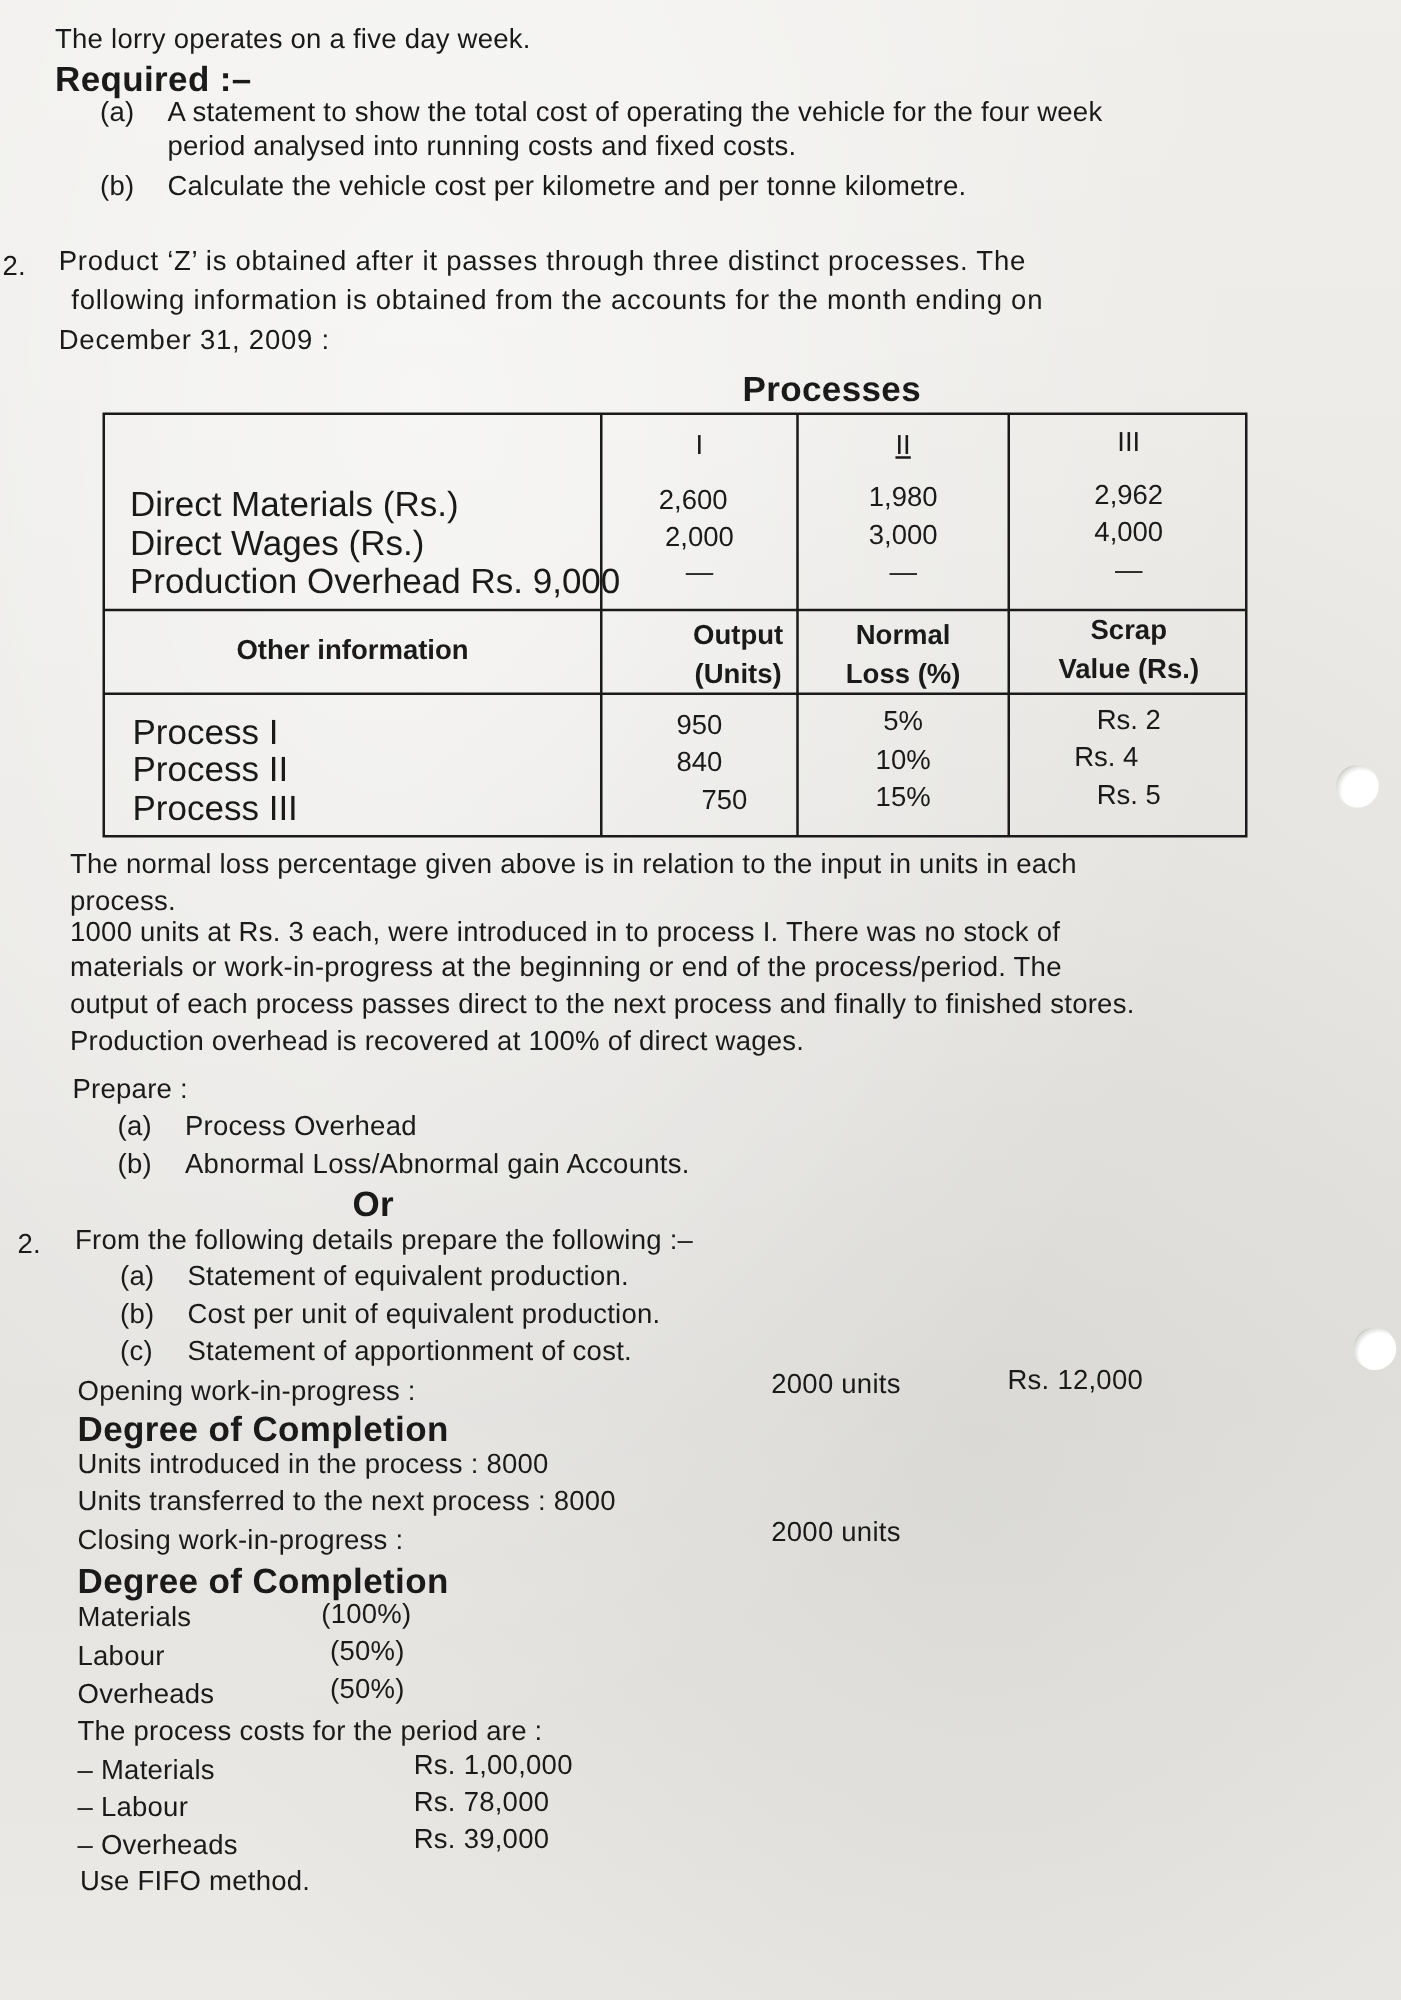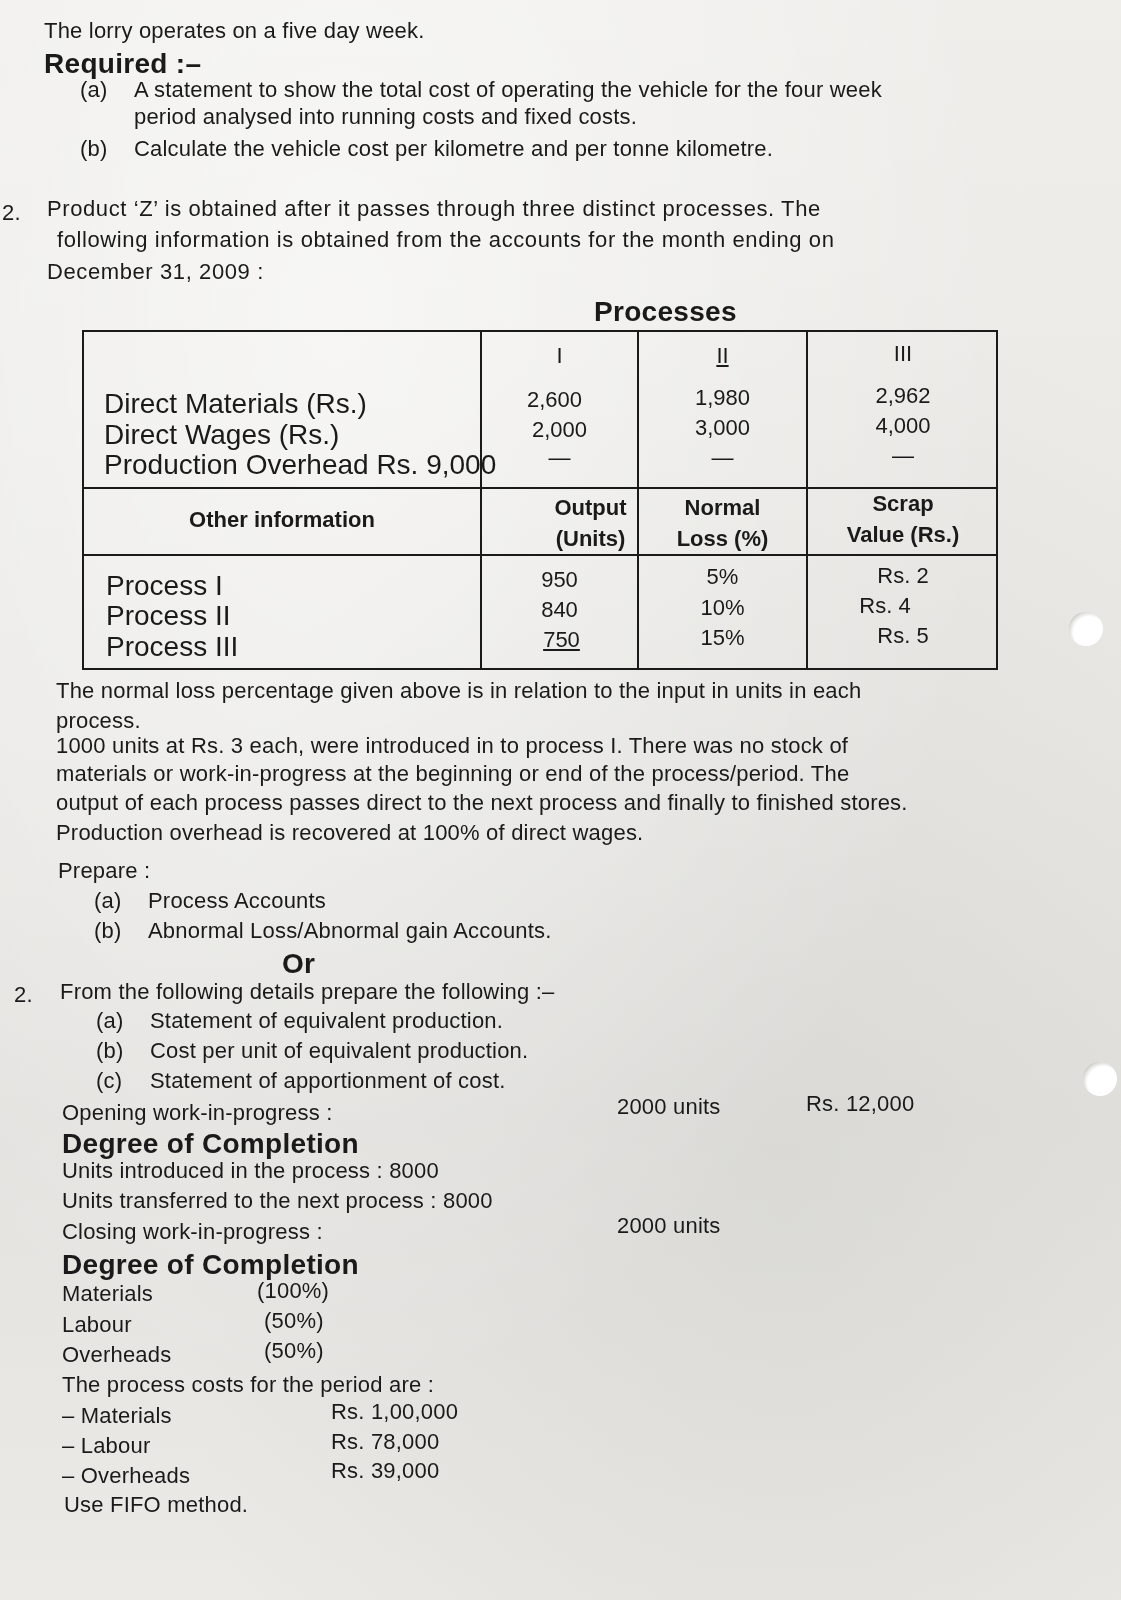--- a/index.html
+++ b/index.html
@@ -97,41 +97,41 @@
       <div>Scrap</div>
       <div>Value (Rs.)</div>
     </div>
 
     <div class="cellL" style="left:22px; top:238px;">Process I</div>
     <div class="cellL" style="left:22px; top:268px;">Process II</div>
     <div class="cellL" style="left:22px; top:299px;">Process III</div>
 
     <div class="cell" style="left:398px; width:155px; top:232px;">950</div>
     <div class="cell" style="left:398px; width:155px; top:262px;">840</div>
-    <div class="cell" style="left:400px; width:155px; top:292px;text-decoration:underline;">750</div>
+    <div class="cell" style="left:418px; width:155px; top:292px;">750</div>
 
     <div class="cell" style="left:555px; width:167px; top:229px;">5%</div>
     <div class="cell" style="left:555px; width:167px; top:260px;">10%</div>
     <div class="cell" style="left:555px; width:167px; top:290px;">15%</div>
 
     <div class="cell" style="left:724px; width:190px; top:228px;">Rs. 2</div>
     <div class="cell" style="left:724px; width:154px; top:258px;">Rs. 4</div>
     <div class="cell" style="left:724px; width:190px; top:288px;">Rs. 5</div>
   </div>
 
   <div class="abs t" style="left:56px; top:678px;">The normal loss percentage given above is in relation to the input in units in each</div>
   <div class="abs t" style="left:56px; top:708px;">process.</div>
   <div class="abs t" style="left:56px; top:733px;">1000 units at Rs. 3 each, were introduced in to process I. There was no stock of</div>
   <div class="abs t" style="left:56px; top:761px;">materials or work-in-progress at the beginning or end of the process/period. The</div>
   <div class="abs t" style="left:56px; top:790px;">output of each process passes direct to the next process and finally to finished stores.</div>
   <div class="abs t" style="left:56px; top:820px;">Production overhead is recovered at 100% of direct wages.</div>
 
   <div class="abs t" style="left:58px; top:858px;">Prepare :</div>
   <div class="abs t" style="left:94px; top:888px;">
-    <span class="lbl">(a)</span><span>Process Accounts</span>
+    <span class="lbl">(a)</span><span>Process Overhead</span>
   </div>
   <div class="abs t" style="left:94px; top:918px;">
     <span class="lbl">(b)</span><span>Abnormal Loss/Abnormal gain Accounts.</span>
   </div>
   <div class="abs tb" style="left:282px; top:948px;">Or</div>
 
   <div class="abs t" style="left:14px; top:982px;">2.</div>
   <div class="abs t" style="left:60px; top:979px;">From the following details prepare the following :–</div>
   <div class="abs t" style="left:96px; top:1008px;">
     <span class="lbl">(a)</span><span>Statement of equivalent production.</span>

